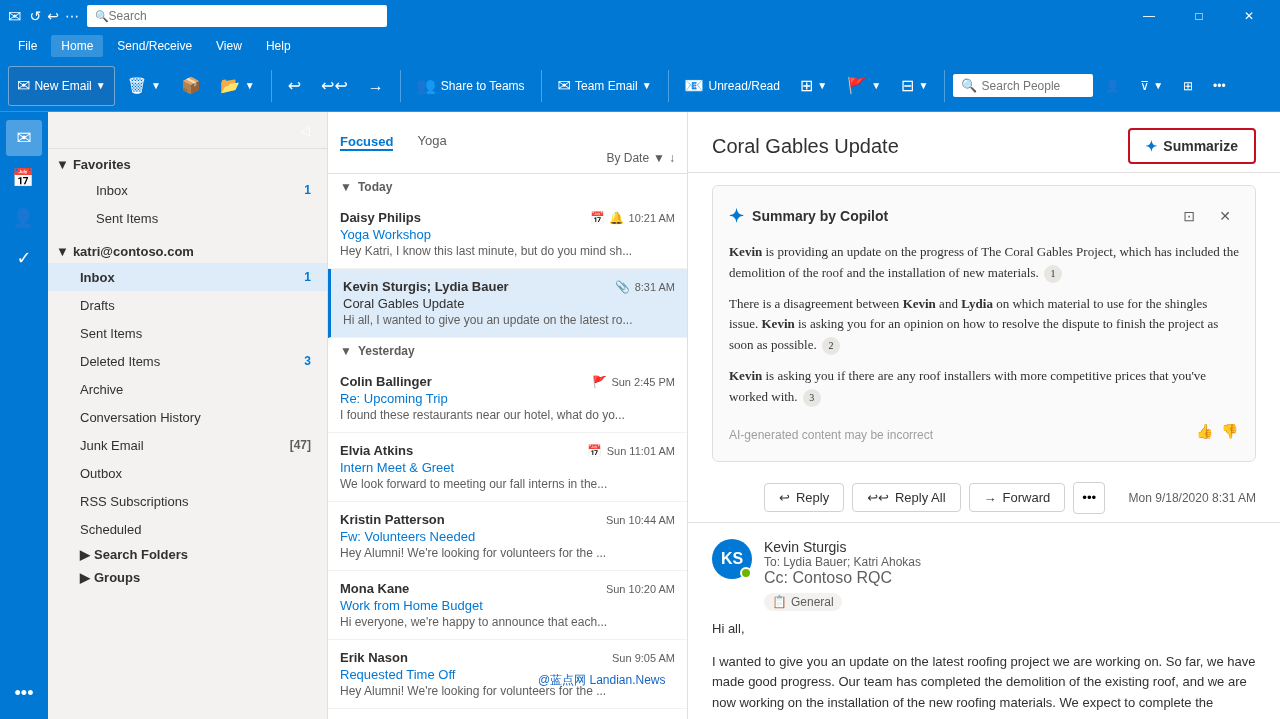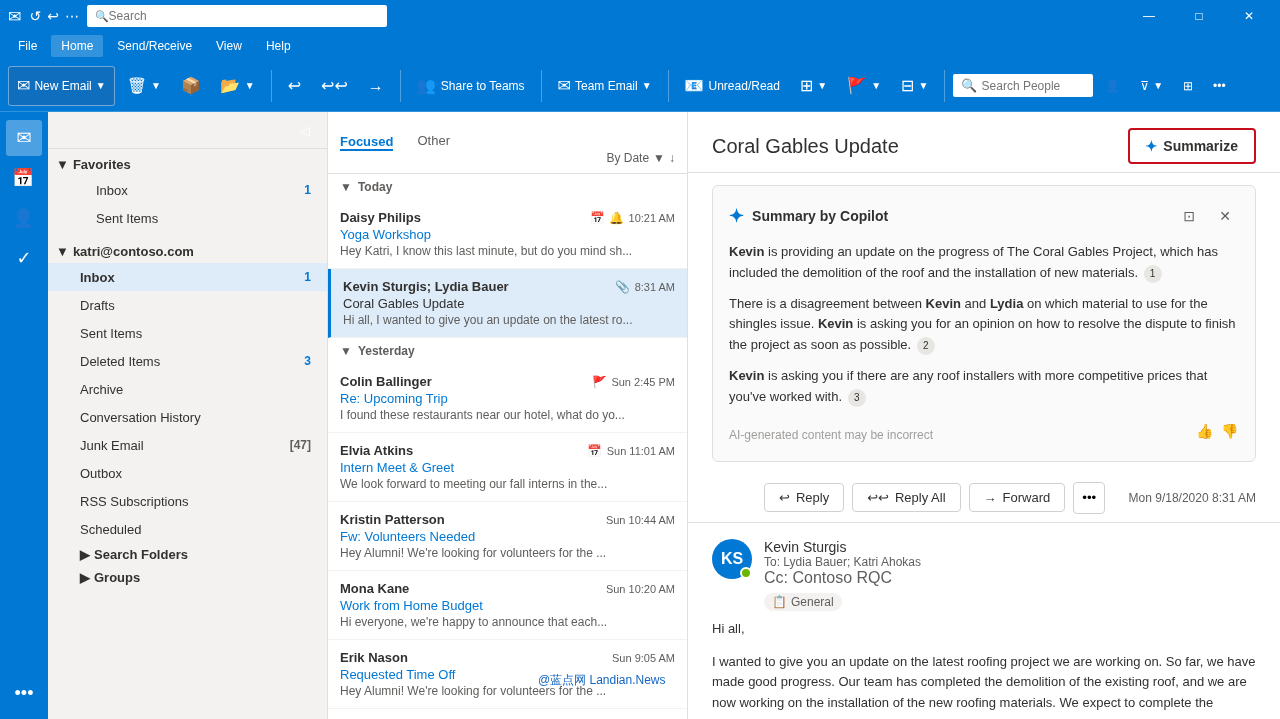--- a/index.html
+++ b/index.html
@@ -72,21 +72,21 @@
     .email-title { font-size: 20px; font-weight: 400; color: #323130; }
     .summarize-btn { display: flex; align-items: center; gap: 6px; padding: 8px 16px; background: white; border: 2px solid #c50f1f; border-radius: 4px; cursor: pointer; color: #323130; font-size: 14px; font-weight: 600; }
 
     
     .copilot-panel { margin: 12px 24px; border: 1px solid #e1dfdd; border-radius: 6px; padding: 16px; background: #fafafa; }
     .copilot-header { display: flex; align-items: center; justify-content: space-between; margin-bottom: 12px; }
     .copilot-title { display: flex; align-items: center; gap: 8px; font-size: 14px; font-weight: 600; color: #323130; }
     .copilot-controls { display: flex; gap: 8px; }
     .copilot-ctrl-btn { width: 28px; height: 28px; display: flex; align-items: center; justify-content: center; cursor: pointer; border-radius: 3px; color: #605e5c; border: none; background: transparent; font-size: 14px; }
     .copilot-content { font-size: 13px; color: #323130; line-height: 1.6; }
-    .copilot-content p { margin-bottom: 10px; }
+    .copilot-content p { margin-bottom: 10px; font-family: Liberation Serif, serif; }
     .ref-num { display: inline-flex; align-items: center; justify-content: center; width: 18px; height: 18px; background: #e8e6e3; border-radius: 9px; font-size: 10px; margin-left: 2px; }
     .bold { font-weight: 600; }
     .ai-disclaimer { font-size: 12px; color: #a19f9d; margin-top: 8px; }
     .feedback-btns { display: flex; gap: 8px; float: right; }
     .feedback-btn { background: none; border: none; cursor: pointer; color: #605e5c; font-size: 14px; }
 
     
     .email-actions-bar { display: flex; align-items: center; gap: 8px; padding: 8px 24px; border-bottom: 1px solid #e1dfdd; }
     .action-btn { display: flex; align-items: center; gap: 6px; padding: 6px 14px; border: 1px solid #d1d1d1; border-radius: 4px; cursor: pointer; font-size: 13px; color: #323130; background: white; }
     .action-btn-more { width: 32px; height: 32px; display: flex; align-items: center; justify-content: center; border: 1px solid #d1d1d1; border-radius: 4px; cursor: pointer; background: white; }
@@ -289,21 +289,21 @@
       <div class="sidebar-group-header sidebar-child">
         <span>▶</span>
         <span>Groups</span>
       </div>
     </div>
   </div>
 
   <div class="email-list-panel">
     <div class="email-list-header">
       <span class="tab-focused">Focused</span>
-      <span style="margin-left:16px;" class="tab-other">Other</span>
+      <span style="margin-left:16px;" class="tab-other">Yoga</span>
       <div class="sort-control">
         <span>By Date</span>
         <span>▼</span>
         <span>↓</span>
       </div>
     </div>
 
     <div class="email-list">
 
       <div class="email-group-header">

